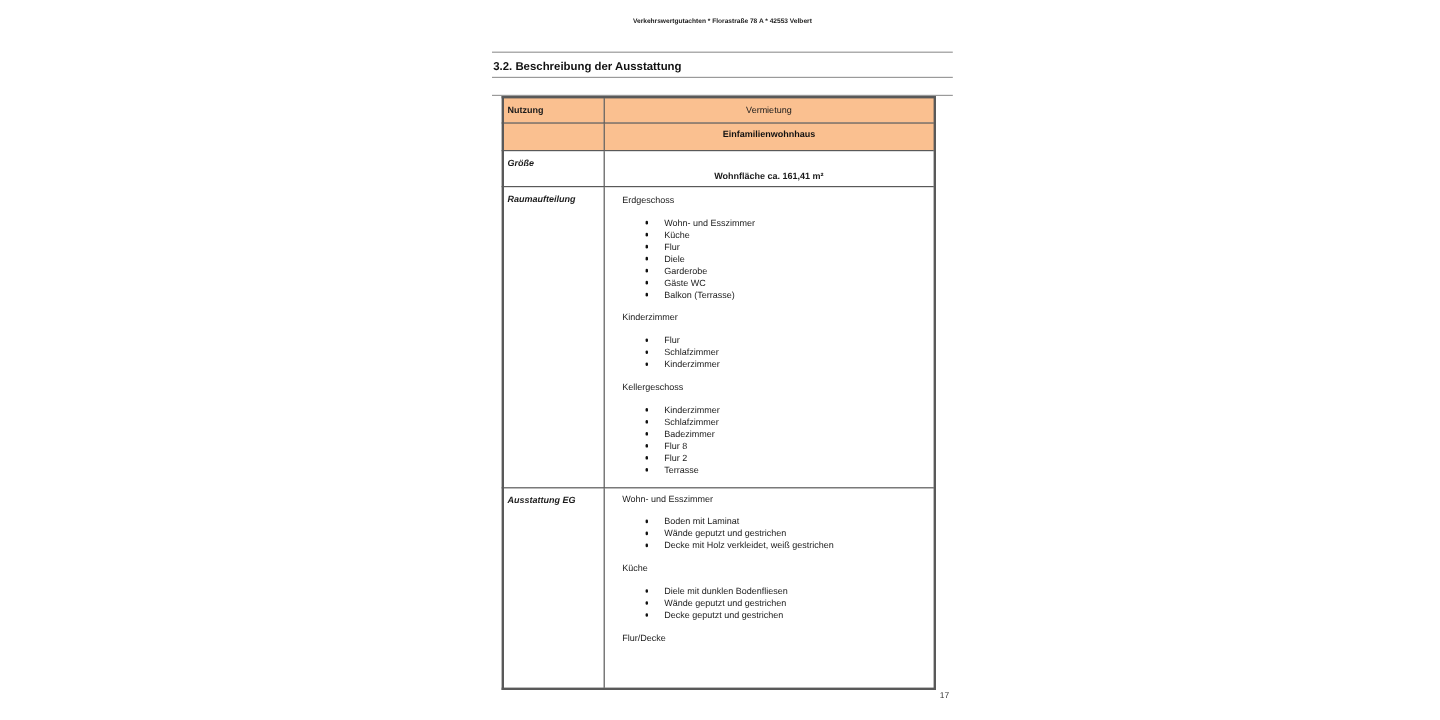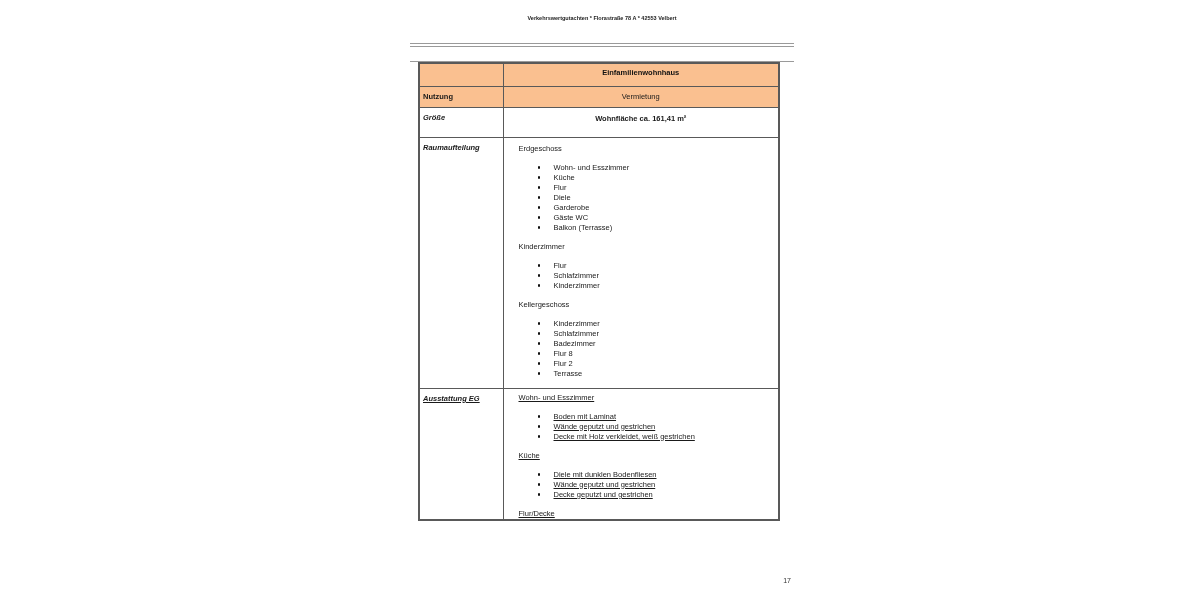--- a/index.html
+++ b/index.html
@@ -73,23 +73,23 @@
     padding-top: 4px;
     color: #111;
   }
   .label-plain { font-weight: bold; }
   .label-italic { font-weight: bold; font-style: italic; }
   .value-center { text-align: center; padding-top: 5px; }
   .value-bold { font-weight: bold; }
   .h-nutzung { height: 21px; }
   .h-lage { height: 23px; }
   .h-groesse { height: 30px; margin-left: 32px; }
-  .h-groesse.value-center { padding-top: 6px; }
+  .h-groesse.value-center { padding-top: 16px; }
   .h-raum { height: 248px; }
-  .h-ausst { height: 132px; text-decoration: underline; }
+  .h-ausst { height: 168px; }
   .cell-flow { padding: 6px 4px 0 15px; }
   .cell-flow-tight { padding-top: 4px; }
   .flow-title { margin-bottom: 9px; }
   .flow-title:last-child { margin-bottom: 0; }
   ul.bullets {
     list-style: none;
     margin: 0 0 9px 0;
     padding: 0;
   }
   ul.bullets li {
@@ -118,36 +118,37 @@
 </head>
 <body>
 
 <div class="canvas">
   <div class="content">
 
     <div class="doc-header">Verkehrswertgutachten * Florastraße 78 A * 42553 Velbert</div>
 
     <div class="rule rule-1"></div>
 
+    <h2 class="section-title">3.2. Beschreibung der Ausstattung</h2>
 
     <div class="rule rule-2"></div>
 
 
     <div class="rule rule-3"></div>
 
     <table class="spec-table">
       <tbody>
         <tr>
+          <td class="col-label orange label-plain h-nutzung">Nutzung</td>
+          <td class="col-value orange value-center h-nutzung">Vermietung</td>
+        </tr>
+
+        <tr>
           <td class="col-label orange"></td>
           <td class="col-value orange title-cell">Einfamilienwohnhaus</td>
-        </tr>
-
-        <tr>
-          <td class="col-label orange label-plain h-nutzung">Nutzung</td>
-          <td class="col-value orange value-center h-nutzung">Vermietung</td>
         </tr>
 
 
         <tr>
           <td class="col-label label-italic h-groesse">Größe</td>
           <td class="col-value value-center value-bold h-groesse">Wohnfläche ca. 161,41 m²</td>
         </tr>
 
         <tr>
           <td class="col-label label-italic h-raum">Raumaufteilung</td>

